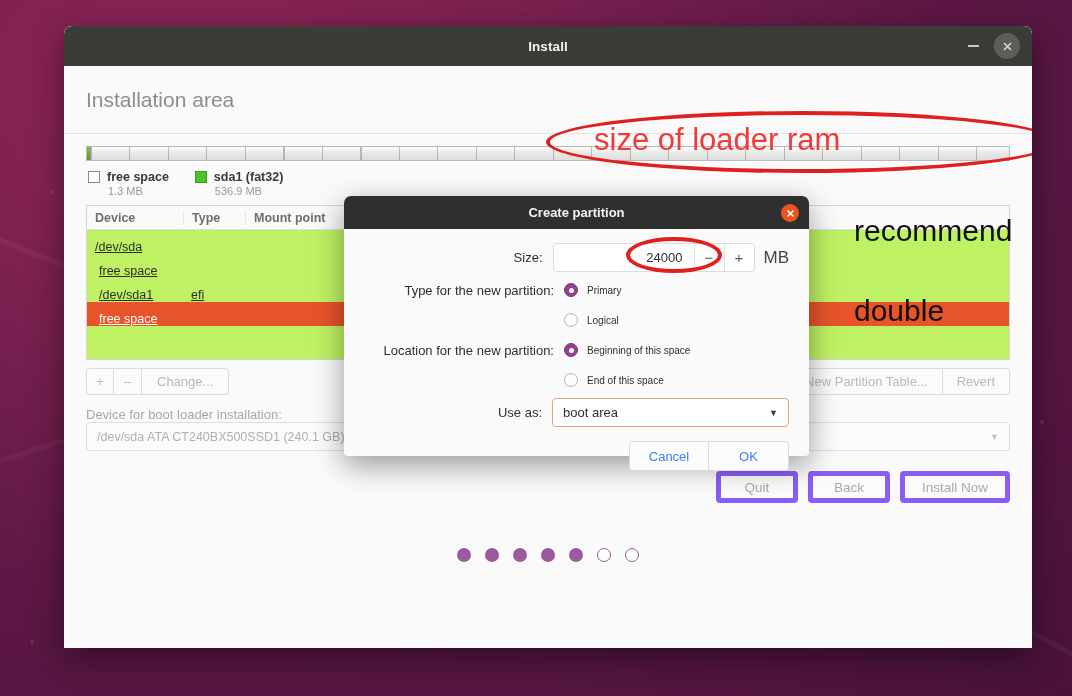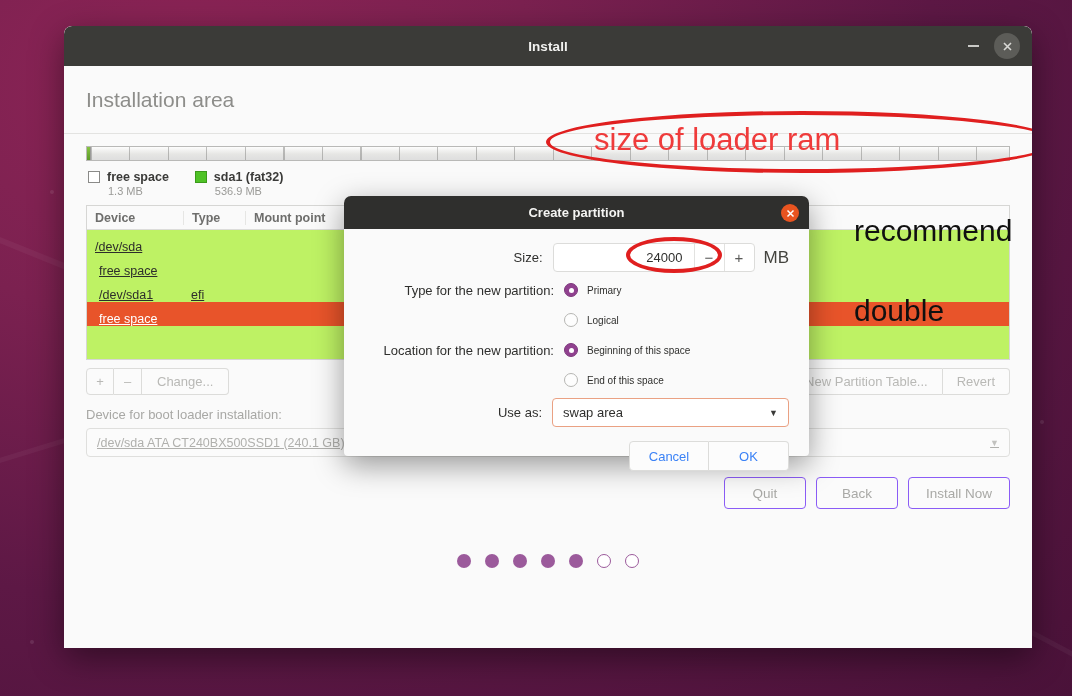--- a/index.html
+++ b/index.html
@@ -161,35 +161,35 @@
     color: #b9b9b6; font-size: 13px; padding: 0 14px;
     display: flex; align-items: center; border-radius: 4px;
   }
   .right-group { display: flex; gap: 0; }
   .right-group .rbtn:first-child { border-radius: 4px 0 0 4px; }
   .right-group .rbtn:last-child { border-radius: 0 4px 4px 0; border-left: none; }
 
   
   #boot-label { margin-top: 12px; font-size: 13px; color: #a8a8a5; }
   #boot-select {
-    margin-top: 6px; height: 29px; width: 100%;
+    margin-top: 0; height: 29px; width: 100%;
     border: 1px solid #dfdfdd; border-radius: 4px; background: #fbfbfb;
     display: flex; align-items: center; padding: 0 10px;
-    font-size: 12.5px; color: #b0b0ad; justify-content: space-between; text-decoration: underline;
+    font-size: 12.5px; color: #b0b0ad; justify-content: space-between;
   }
   #boot-select .arrow { color: #c2c2bf; font-size: 9px; }
 
   
   #nav-row {
     display: flex; justify-content: flex-end; gap: 10px;
     margin-top: 20px; padding-right: 0;
   }
   .navbtn {
     height: 32px; min-width: 82px; padding: 0 17px;
-    border: 1px solid #8b5cf6; border-radius: 4px; background: #fbfbfb;
+    border: 5px solid #8b5cf6; border-radius: 4px; background: #fbfbfb;
     color: #a9a9a6; font-size: 13.5px;
     display: flex; align-items: center; justify-content: center;
   }
 
   
   #dots {
     display: flex; gap: 14px; justify-content: center;
     margin-top: 45px;
   }
   .dot { width: 14px; height: 14px; border-radius: 50%; }
@@ -510,21 +510,21 @@
             <span class="radio"></span>
             <span class="radio-label">End of this space</span>
           </div>
         </div>
       </div>
 
       <div class="frow" style="">
         <div class="flabel">Use as:</div>
         <div class="fctl">
           <div class="dropdown">
-            <span>swap area</span>
+            <span>boot area</span>
             <span class="caret">▼</span>
           </div>
         </div>
       </div>
 
     </div>
 
     <div id="dlg-actions">
       <div class="dbtn cancel">Cancel</div>
       <div class="dbtn ok">OK</div>

